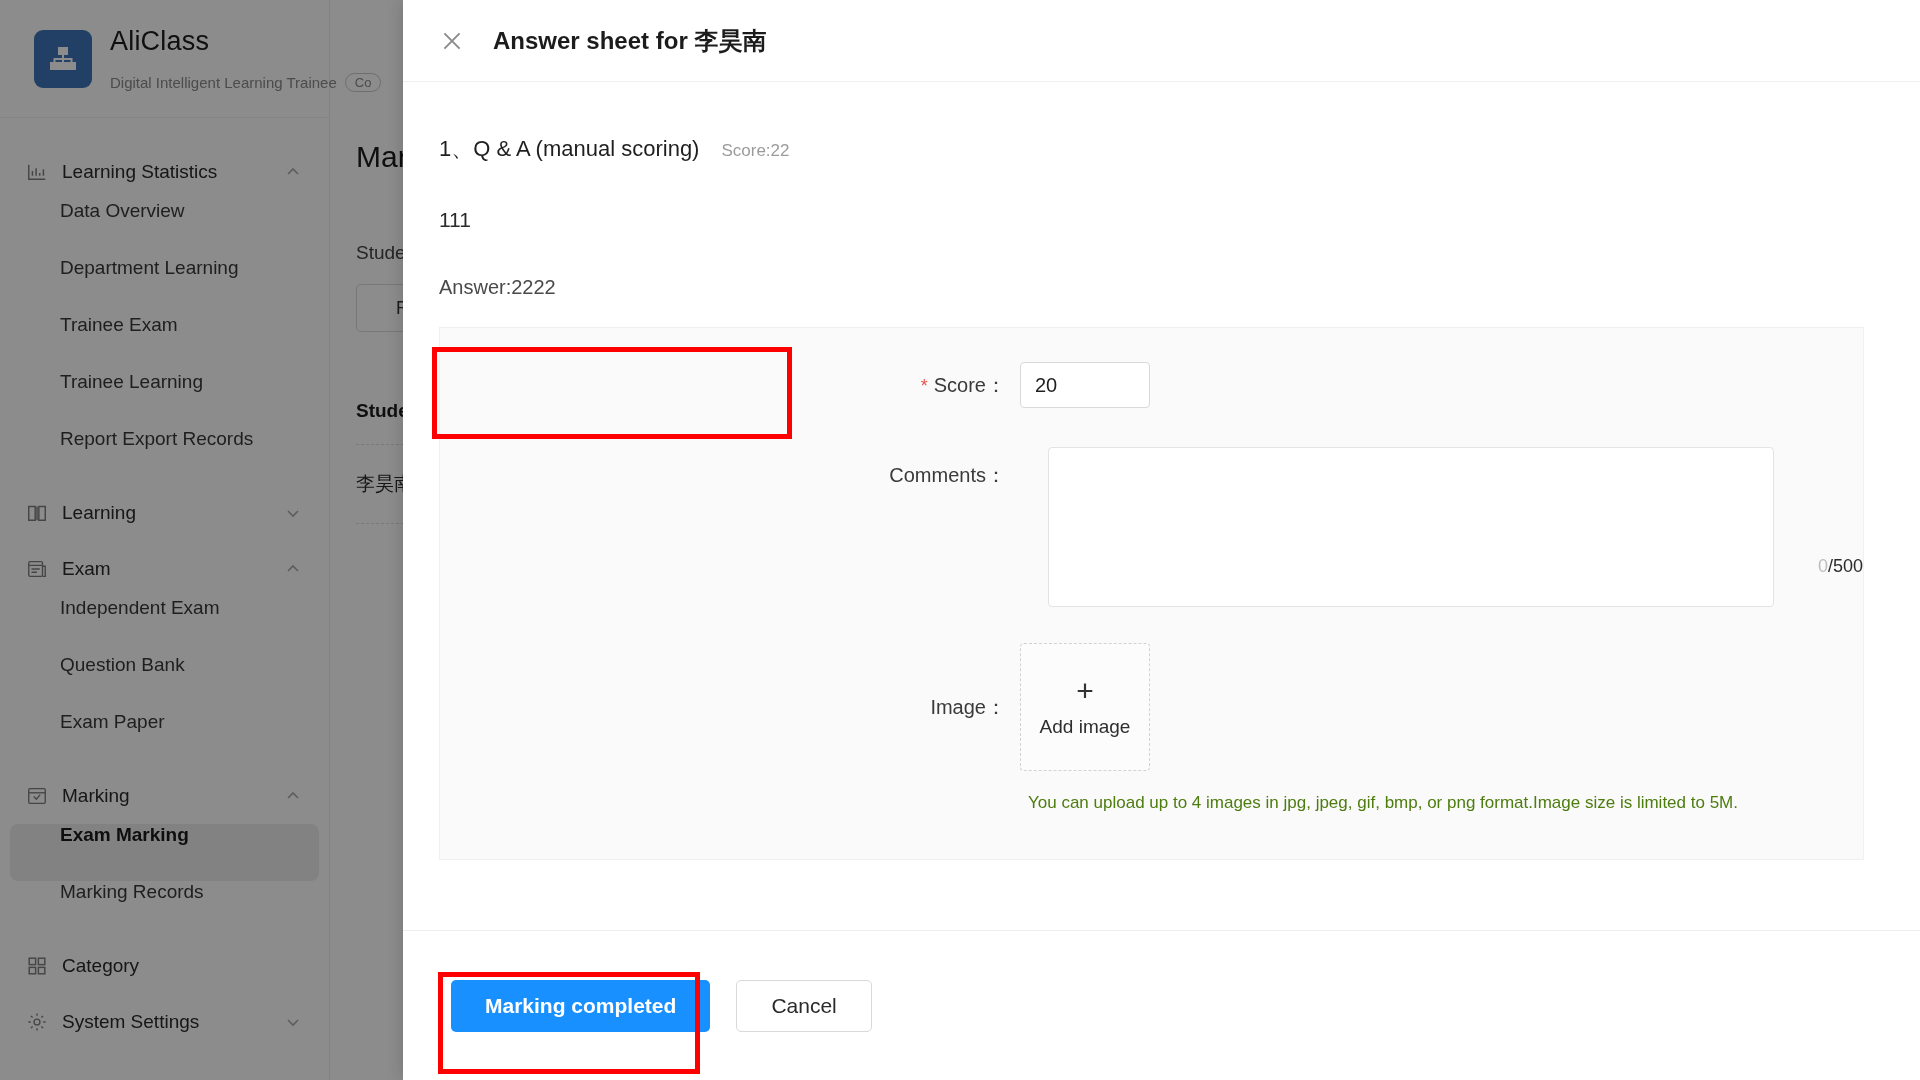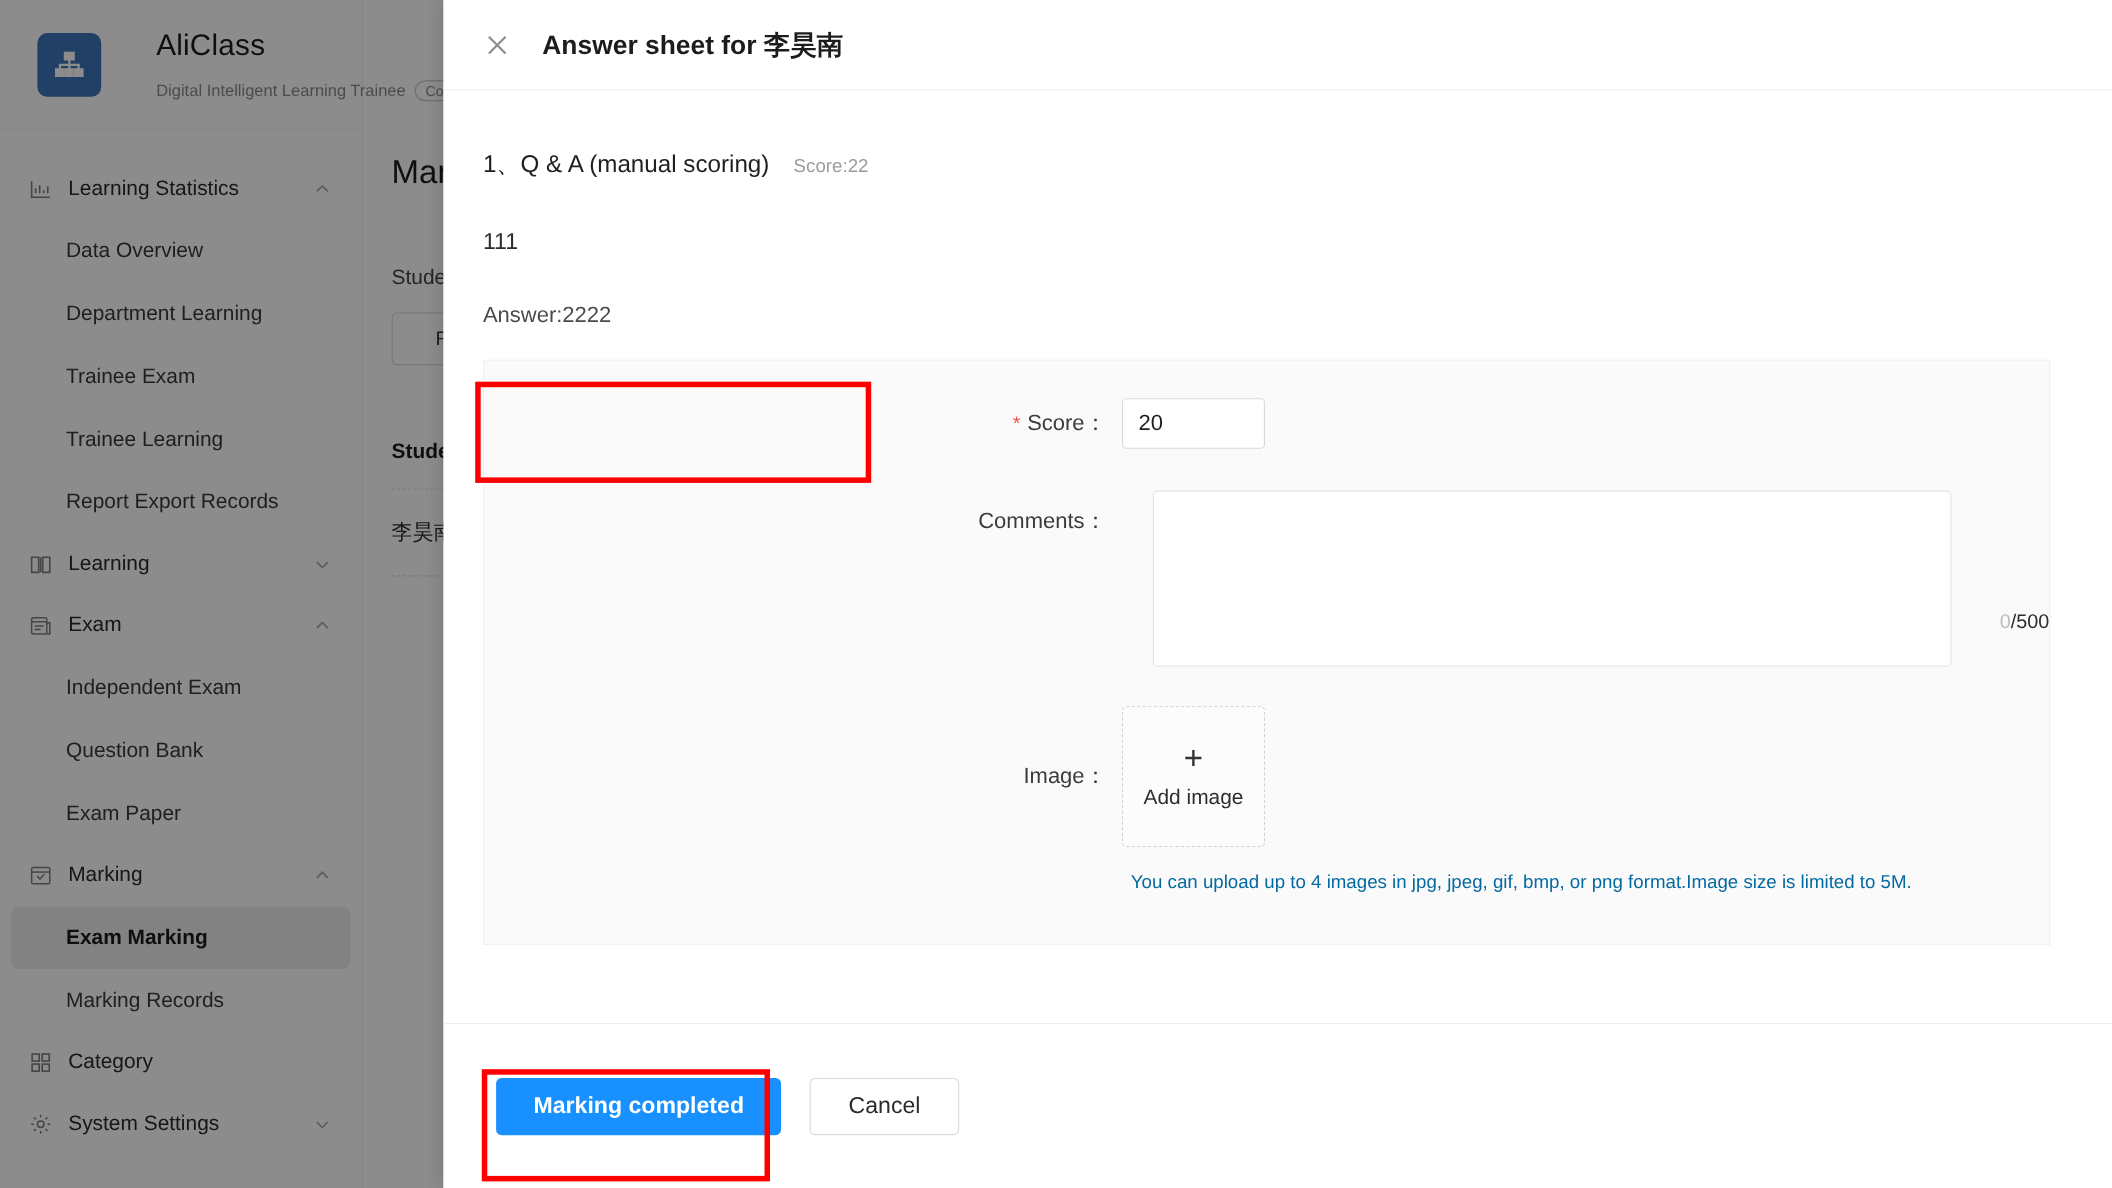--- a/index.html
+++ b/index.html
@@ -22,39 +22,39 @@
   .brand {
     height: 118px; display: flex; align-items: center;
     padding-left: 34px; gap: 18px; flex: 0 0 118px;
     border-bottom: 1px solid #f0f0f0;
   }
   .brand-logo {
     width: 58px; height: 58px; border-radius: 9px;
     background: #3f76b8; flex: 0 0 58px;
     display: flex; align-items: center; justify-content: center;
   }
-  .brand-text { display: flex; flex-direction: column; gap: 16px; margin-left: 32px; }
+  .brand-text { display: flex; flex-direction: column; gap: 16px; }
   .brand-name { font-size: 27px; color: #1c1c1c; letter-spacing: .2px; }
   .brand-sub { font-size: 15px; color: #8a8a8a; white-space: nowrap; }
   .brand-sub-row { display: flex; align-items: center; gap: 8px; }
   .brand-chip {
     border: 1px solid #c9c9c9; border-radius: 13px;
     font-size: 13px; color: #8a8a8a; padding: 1px 9px; white-space: nowrap;
   }
 
   .nav { padding-top: 26px; overflow: hidden; }
   .nav-group {
     height: 56px; display: flex; align-items: center;
     padding: 0 28px 0 26px; gap: 14px; cursor: pointer;
   }
   .nav-group .ic { width: 22px; height: 22px; flex: 0 0 22px; opacity: .75; }
   .nav-group-label { font-size: 19px; color: #2b2b2b; flex: 1; }
   .chev { width: 16px; height: 16px; opacity: .55; }
   .nav-sub {
-    height: 57px; display: flex; align-items: center;
+    height: 57px; display: flex; 
     padding-left: 60px; font-size: 19px; color: #3a3a3a; cursor: pointer;
   }
   .nav-sub.active {
     background: #ededed; border-radius: 8px;
     margin: 0 10px 0 10px; padding-left: 50px;
     font-weight: bold; color: #1a1a1a;
   }
 
   .content { flex: 1; padding: 0 0 0 26px; position: relative; }
   .page-title { font-size: 30px; color: #1c1c1c; padding-top: 140px; }
@@ -128,21 +128,21 @@
 
   .row-image { margin-top: 36px; align-items: center; }
   .upload-box {
     width: 130px; height: 128px; border: 1px dashed #d2d2d2; border-radius: 4px;
     background: #fcfcfc; display: flex; flex-direction: column;
     align-items: center; justify-content: center; gap: 10px; cursor: pointer;
   }
   .upload-plus { font-size: 30px; color: #333; line-height: 1; }
   .upload-text { font-size: 19px; color: #2e2e2e; }
   .upload-hint {
-    font-size: 17px; color: #0369a1; margin-top: 22px; padding-left: 588px;
+    font-size: 17px; color: #4d7c0f; margin-top: 22px; padding-left: 588px;
   }
 
   .modal-footer {
     flex: 0 0 150px; height: 150px; border-top: 1px solid #eeeeee;
     display: flex; align-items: center; padding-left: 48px; gap: 26px;
     position: relative;
   }
   .btn-primary {
     height: 52px; padding: 0 34px; background: #1890ff; color: #fff;
     border: none; border-radius: 5px; font-size: 21px; font-weight: bold;

